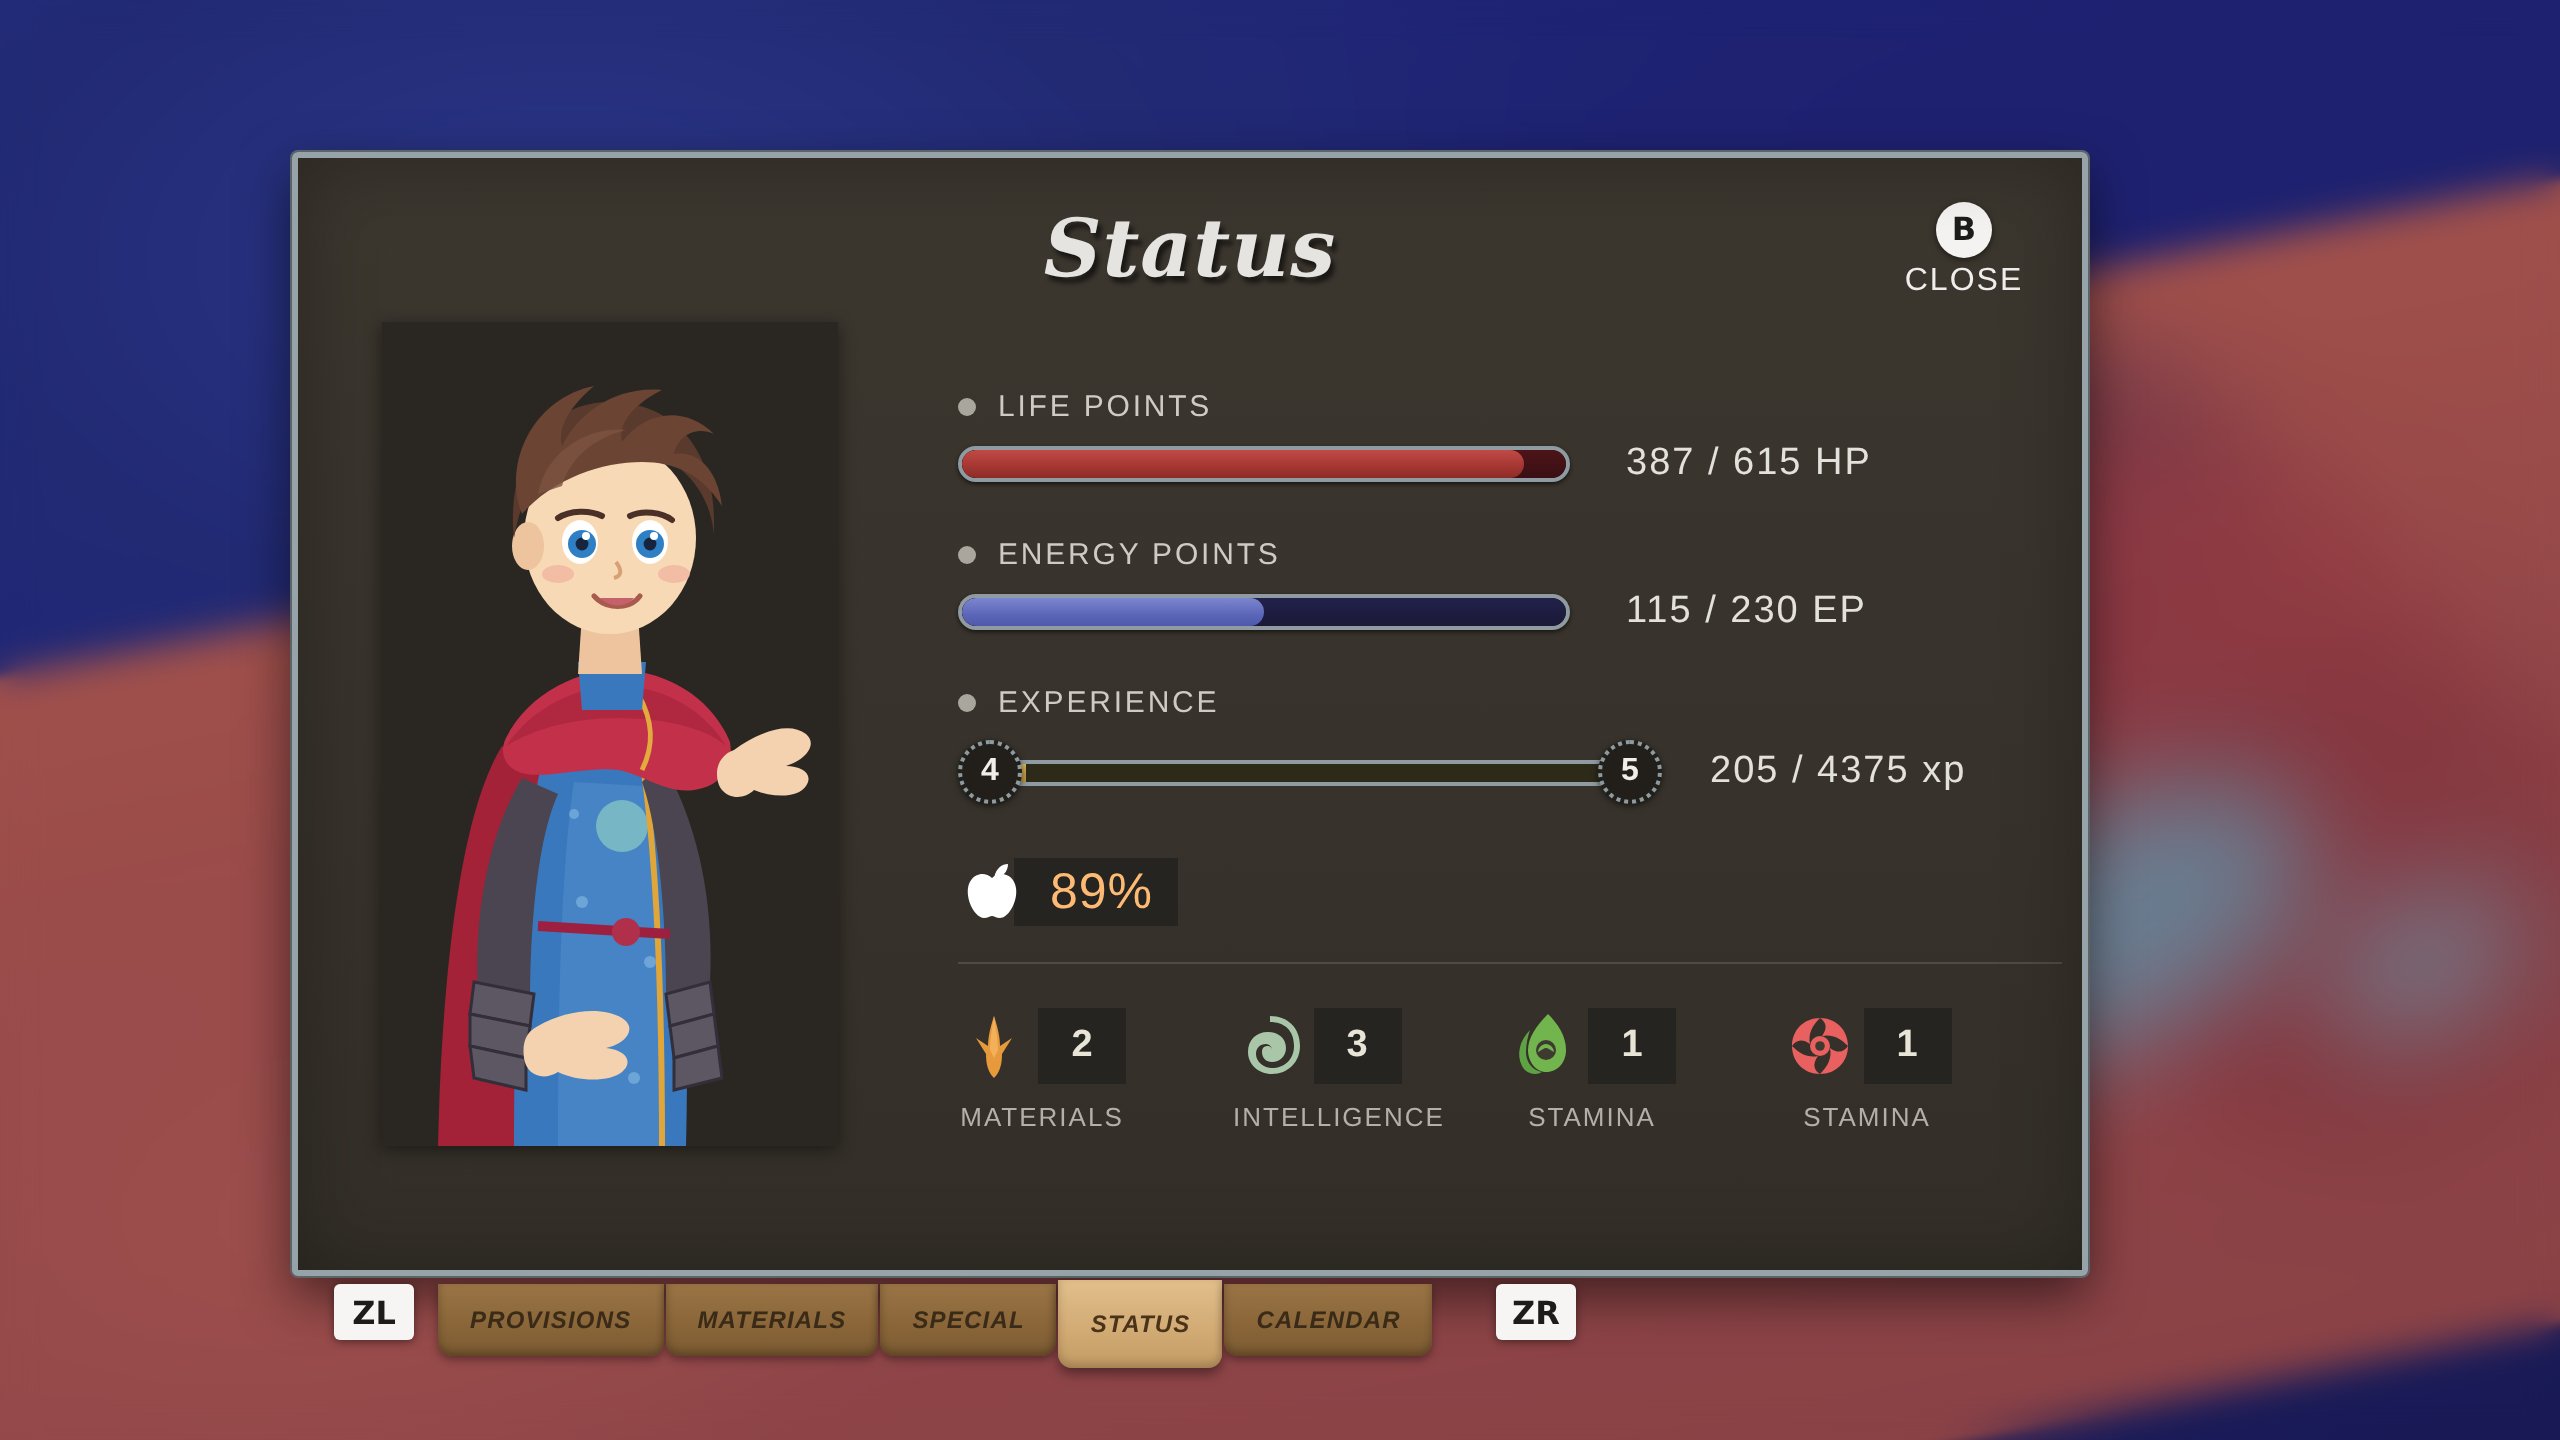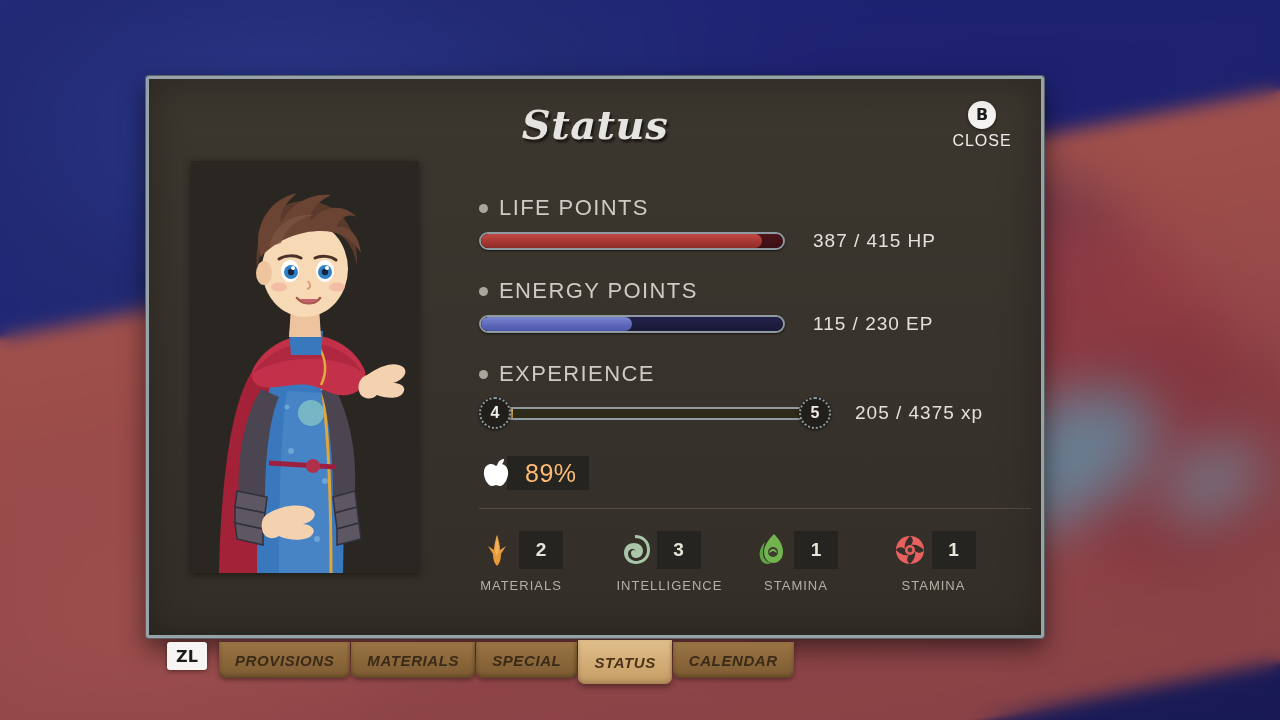--- a/index.html
+++ b/index.html
@@ -78,21 +78,21 @@
     overflow:hidden;
   }
   #portraitSvg { width:100%; height:100%; display:block; }
 
   
   #stats { position:absolute; left:330px; top:116px; right:40px; }
 
   .row-label { display:flex; align-items:center; gap:11px; margin-bottom:9px; }
   .dot { width:9px; height:9px; border-radius:50%; background:#a9a69d; flex:0 0 auto; }
   .row-label .txt {
-    font-size:22px; letter-spacing:1.4px; color:#cecbc4;
+    font-size:15px; letter-spacing:1.4px; color:#cecbc4;
     font-family:"Liberation Sans", sans-serif;
   }
 
   .bar-line { display:flex; align-items:center; gap:28px; margin-bottom:26px; }
 
   .bar {
     position:relative; width:306px; height:18px;
     border-radius:9px;
     border:2px solid #8f9ba1;
     background:#241c22;
@@ -169,21 +169,21 @@
     box-shadow:0 1px 4px rgba(0,0,0,.45);
   }
   #zl { left:167px; }
   #zr { left:748px;text-align:center; }
 
   #tabs { position:absolute; left:219px; top:2px; display:flex; align-items:flex-start; }
   .tab {
     height:36px; padding:0 16px;
     display:flex; align-items:center; justify-content:center;
     font-family:"Liberation Sans", sans-serif;
-    font-style:italic; font-weight:bold; font-size:15px; letter-spacing:.6px;
+    font-style:italic; font-weight:bold; font-size:12px; letter-spacing:.6px;
     color:#3a2a18;
     background:linear-gradient(180deg,#9a7445 0%,#8a6639 55%,#7d5b32 100%);
     border-radius:0 0 7px 7px;
     box-shadow:inset 0 -2px 4px rgba(0,0,0,.28), 0 2px 4px rgba(0,0,0,.35);
     margin-right:1px;
     cursor:pointer;
   }
   .tab.active {
     height:44px;
     margin-top:-2px;
@@ -300,21 +300,21 @@
 
     <div class="row-label">
       <span class="dot"></span>
       <span class="txt">LIFE POINTS</span>
     </div>
     <div class="bar-line">
       <div class="bar" id="hpBar">
         <div class="track"></div>
         <div class="fill" style="width: 93%;"></div>
       </div>
-      <div class="bar-value">387 / 415 HP</div>
+      <div class="bar-value">387 / 615 HP</div>
     </div>
 
     <div class="row-label">
       <span class="dot"></span>
       <span class="txt">ENERGY POINTS</span>
     </div>
     <div class="bar-line">
       <div class="bar" id="epBar">
         <div class="track"></div>
         <div class="fill" style="width: 50%;"></div>

